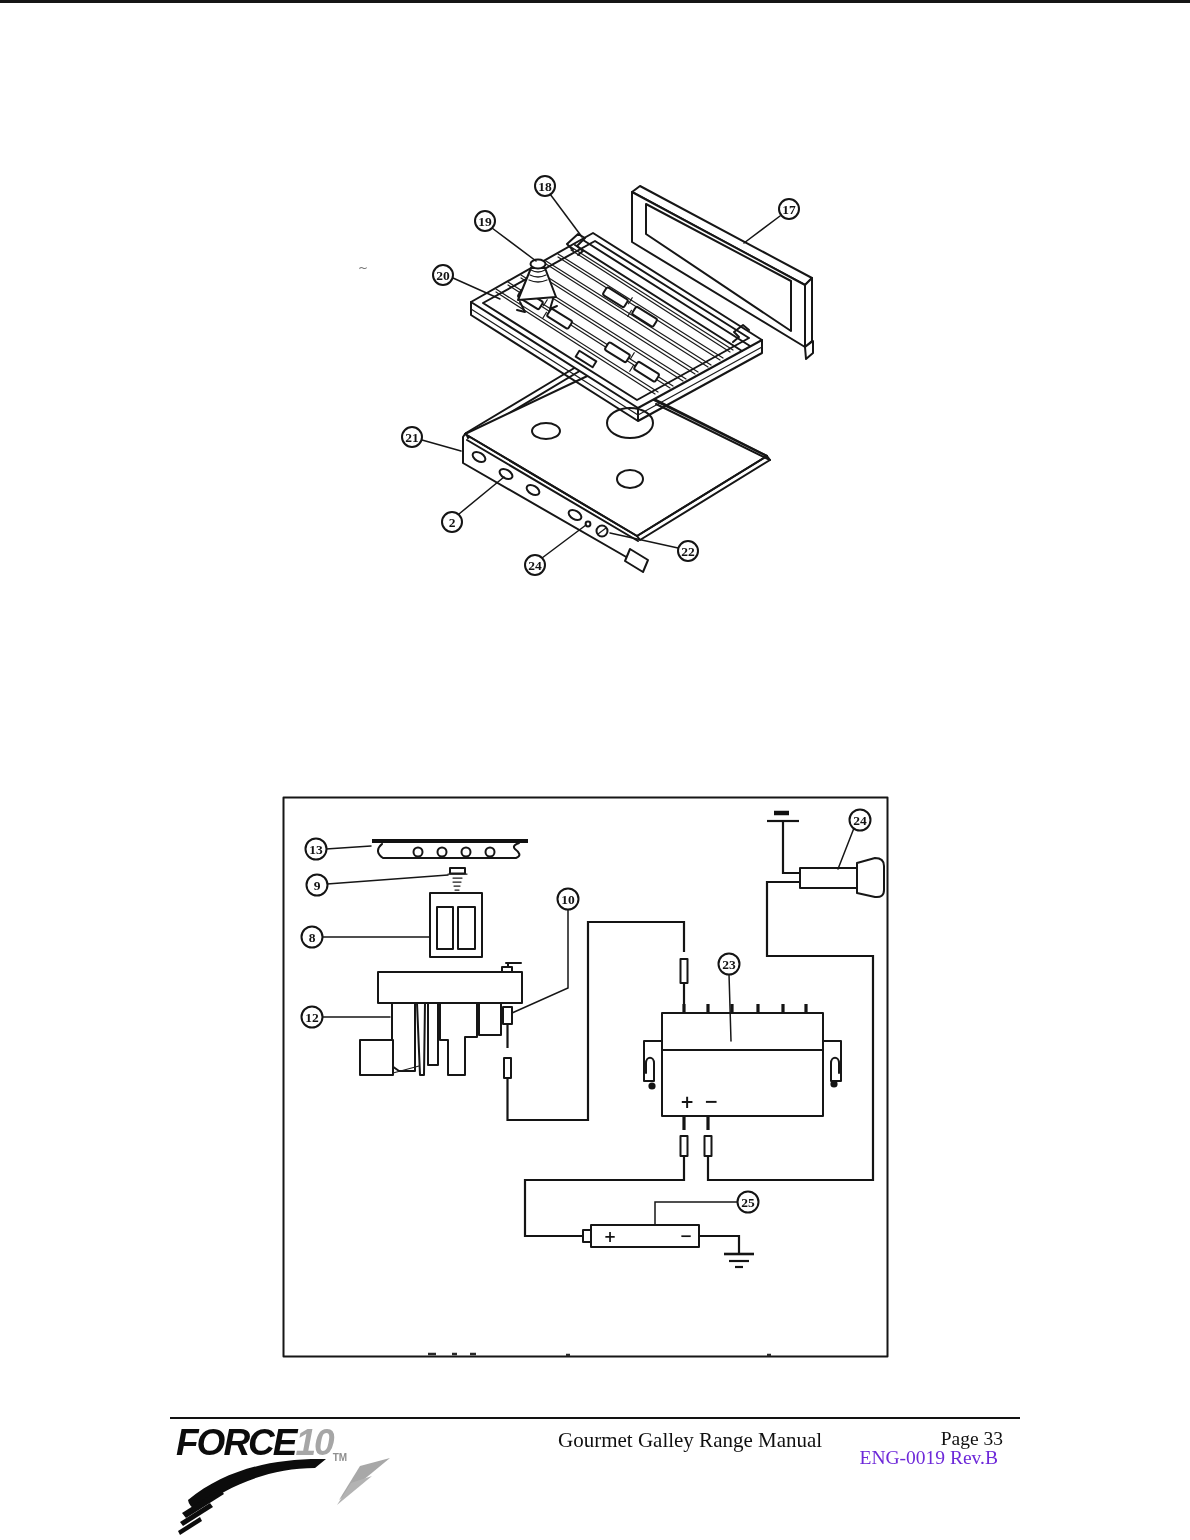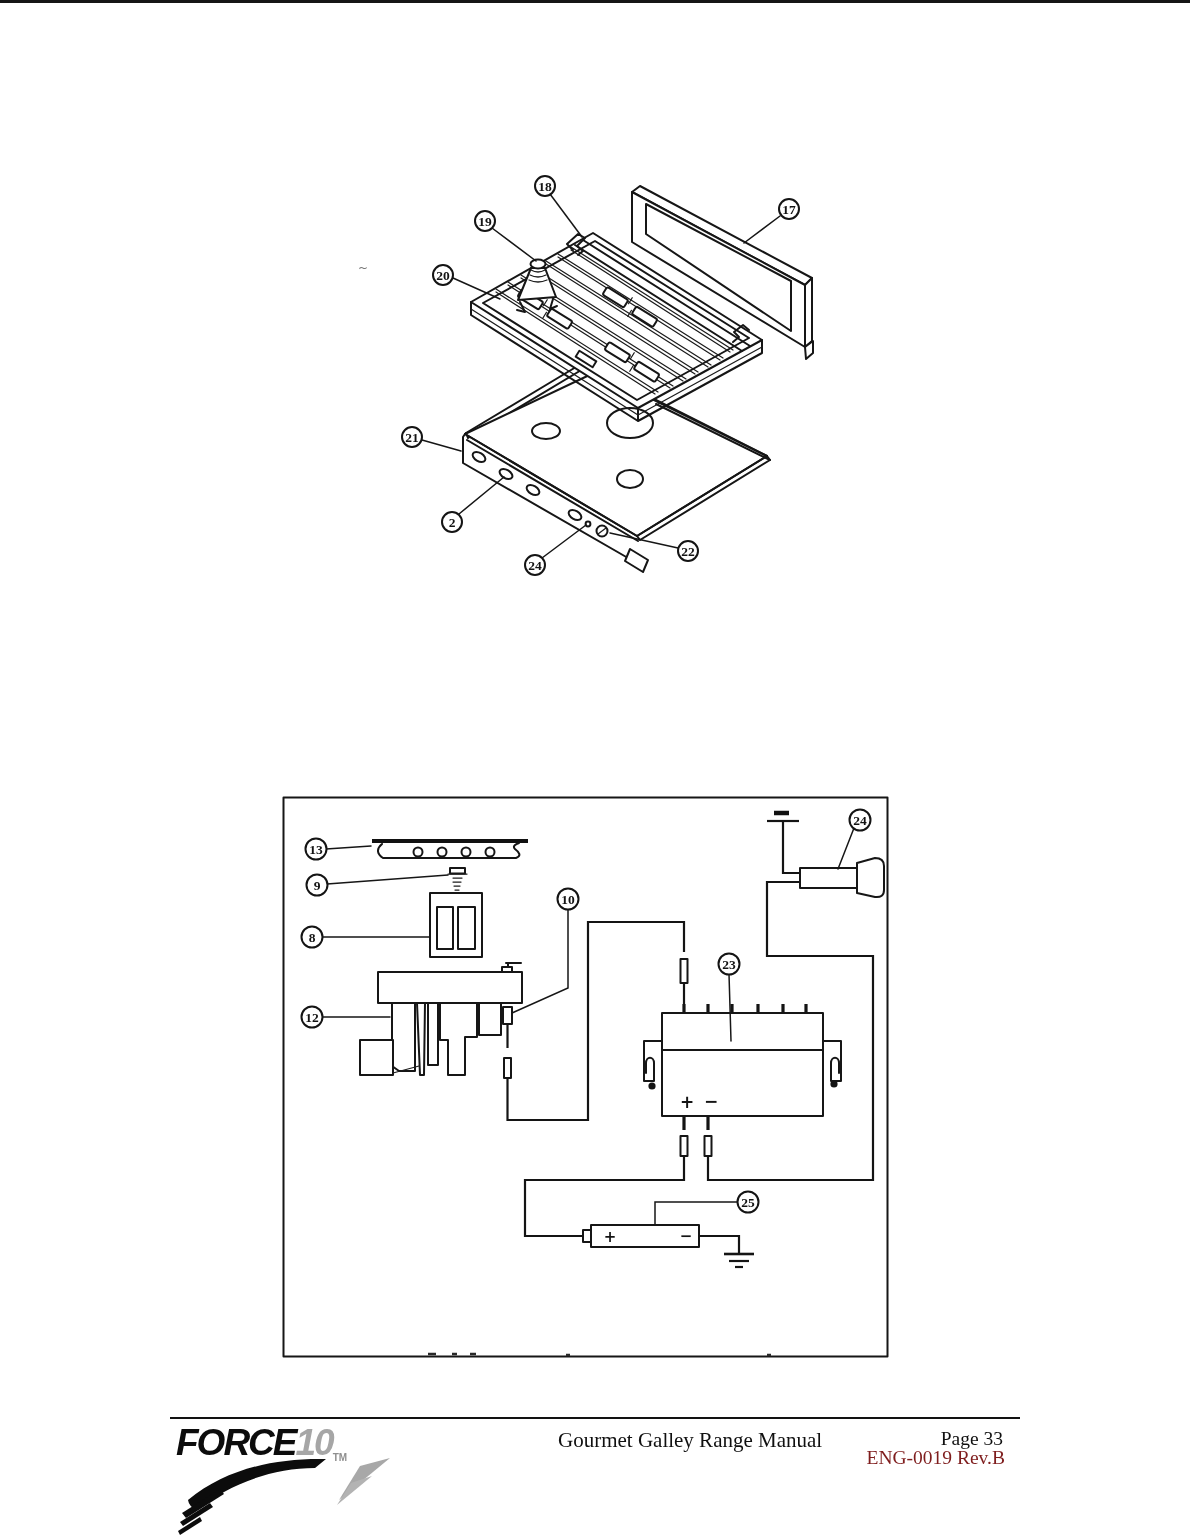--- a/index.html
+++ b/index.html
@@ -26,21 +26,21 @@
   .brand{position:absolute;left:176px;top:1424px;white-space:nowrap;
          font-family:"Liberation Sans",sans-serif;font-weight:900;font-size:37px;
          letter-spacing:-2px;color:#0c0c0c;line-height:1;font-style:italic;}
   .brand .num{color:#a6a6a6;}
   .brand .tm{font-size:10px;color:#8f8f8f;font-style:normal;letter-spacing:0;vertical-align:-6px;}
   .swoosh{position:absolute;left:176px;top:1455px;}
   .ftitle{position:absolute;left:558px;top:1428px;font-size:21px;color:#101010;
           font-family:"Liberation Serif",serif;}
   .fpage{position:absolute;right:187px;top:1428px;font-size:19.5px;color:#101010;
          font-family:"Liberation Serif",serif;}
-  .fdoc{position:absolute;right:185px;top:1447px;font-size:19.5px;color:#7f1d1d;
+  .fdoc{position:absolute;right:192px;top:1447px;font-size:19.5px;color:#6d28d9;
         font-family:"Liberation Serif",serif;}
 </style>
 </head>
 <body>
 
 <div class="page">
   <div class="topedge"></div>
 
   <svg width="1190" height="1540" viewBox="0 0 1190 1540">
 

